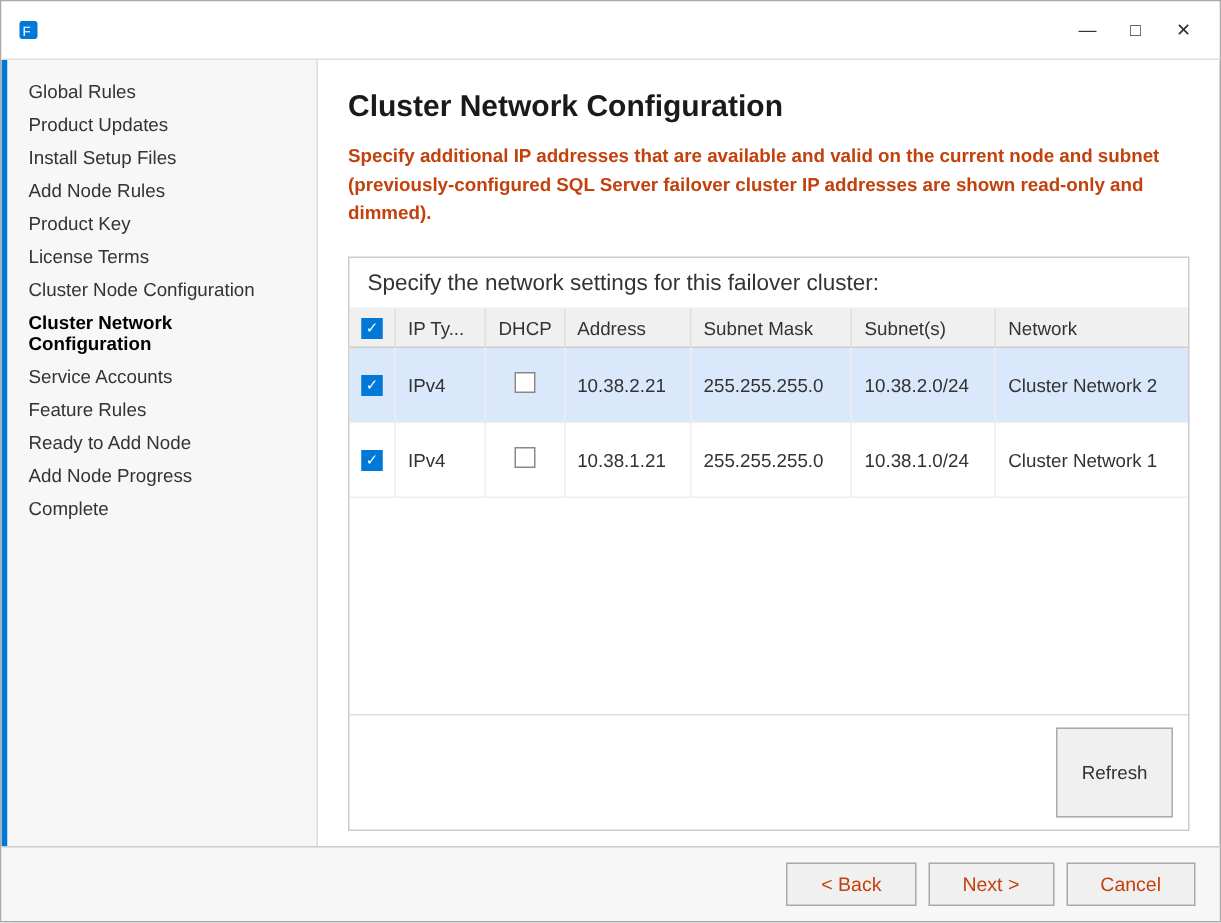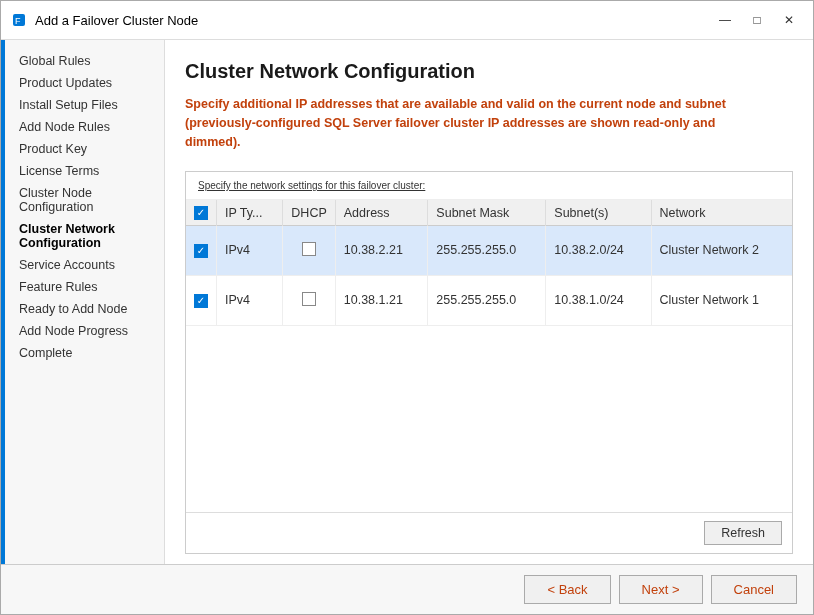--- a/index.html
+++ b/index.html
@@ -59,21 +59,21 @@
       justify-content: center;
       font-size: 12px;
       color: #333;
     }
     .content-area {
       display: flex;
       flex: 1;
       overflow: hidden;
     }
     .sidebar {
-      width: 160px;
+      width: 207px;
       background: #f7f7f7;
       border-right: 1px solid #ddd;
       padding: 10px 0;
       overflow-y: auto;
     }
     .sidebar-item {
       padding: 4px 14px;
       cursor: pointer;
       color: #333;
       font-size: 12.5px;
@@ -106,24 +106,23 @@
     .network-panel {
       border: 1px solid #ccc;
       flex: 1;
       display: flex;
       flex-direction: column;
       overflow: hidden;
       background: #fff;
     }
     .network-label {
       padding: 8px 12px;
-      font-size: 10px;
+      font-size: 15px;
       color: #333;
       border-bottom: 1px solid #eee;
-      text-decoration: underline;
     }
     .network-table-wrapper {
       overflow-y: auto;
       flex: 1;
     }
     .network-table {
       width: 100%;
       border-collapse: collapse;
       font-size: 12.5px;
       border-radius: 10px;
@@ -179,21 +178,21 @@
       background: #0078d7;
       border-color: #0078d7;
     }
     .refresh-area {
       display: flex;
       justify-content: flex-end;
       padding: 8px 10px;
       border-top: 1px solid #ddd;
     }
     .refresh-btn {
-      padding: 4px 16px;
+      padding: 22px 16px;
       border: 1px solid #aaa;
       background: #f0f0f0;
       cursor: pointer;
       font-size: 12.5px;
       color: #333;
     }
     .footer {
       border-top: 1px solid #ccc;
       padding: 10px 16px;
       display: flex;
@@ -222,21 +221,20 @@
 <div class="window">
 
   <div class="title-bar">
     <div class="title-bar-left">
       <div class="title-bar-icon">
         <svg width="16" height="16" viewBox="0 0 16 16">
           <rect x="2" y="2" width="12" height="12" rx="2" fill="#0078d7"></rect>
           <text x="4" y="12" font-size="9" fill="#fff" font-family="Arial">F</text>
         </svg>
       </div>
-      <span>Add a Failover Cluster Node</span>
     </div>
     <div class="title-bar-controls">
       <button class="title-btn">—</button>
       <button class="title-btn">□</button>
       <button class="title-btn close">✕</button>
     </div>
   </div>
 
   <div class="content-area">
 

